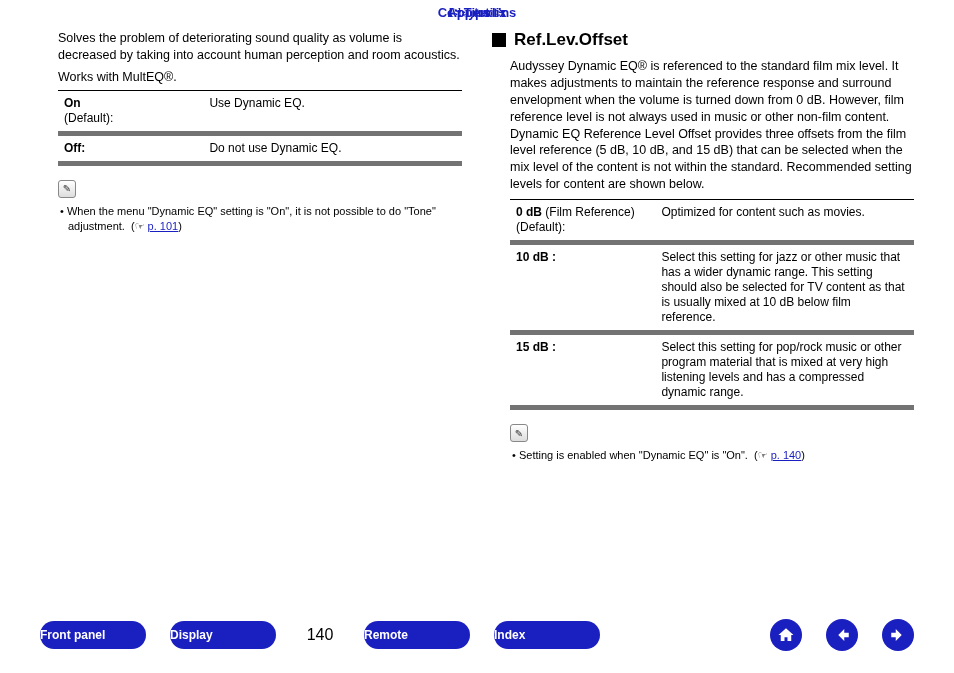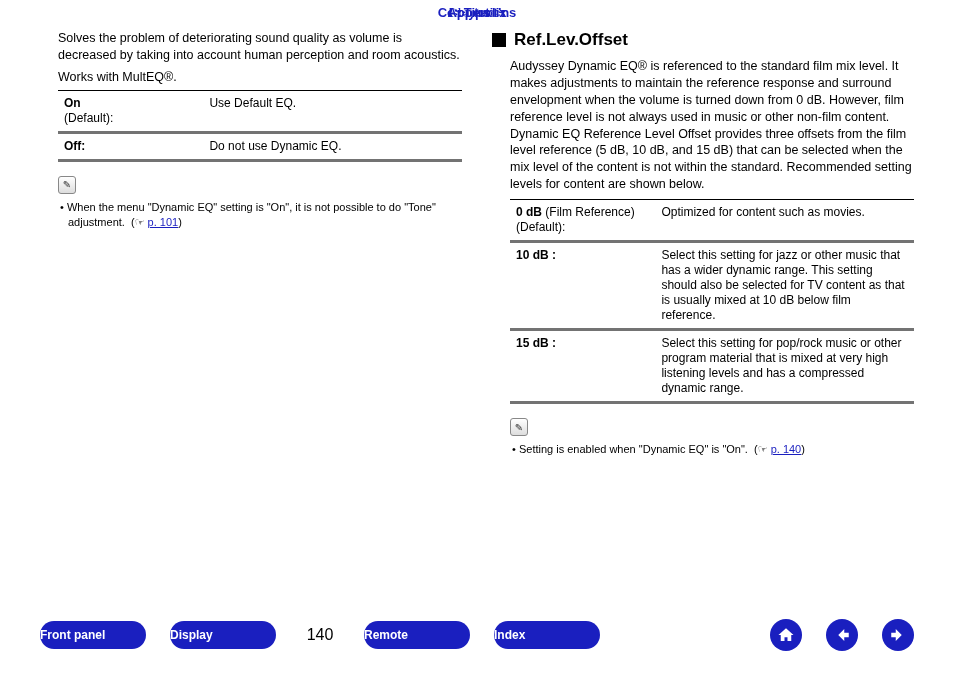--- a/index.html
+++ b/index.html
@@ -53,21 +53,21 @@
   .subtext { font-size: 12.5px; padding-left: 18px; margin-bottom: 6px; }
   
   table.opt {
     width: calc(100% - 18px);
     margin-left: 18px;
     border-collapse: collapse;
     font-size: 12px;
   }
   table.opt td {
     border-top: 1px solid #000;
-    border-bottom: 3px solid #737373;
+    border-bottom: 5px solid #737373;
     padding: 5px 6px;
     vertical-align: top;
     line-height: 1.25;
     margin-top: 16px;
   }
   table.opt td:first-child { width: 36%; font-weight: normal; }
   .opt-key b { font-weight: bold; }
   
   .note {
     margin-left: 18px;
@@ -171,21 +171,21 @@
   <div class="col">
     <div class="body-text">Solves the problem of deteriorating sound quality as volume is decreased by taking into account human perception and room acoustics.</div>
     <div class="subtext">
       <span>Works with MultEQ®.</span>
     </div>
     <table class="opt">
       <tbody>
           <tr>
         <td class="opt-key"><b>On</b><span style="white-space:pre-line">
 (Default):</span></td>
-        <td>Use Default EQ.</td>
+        <td>Use Dynamic EQ.</td>
       </tr>
       <tr>
         <td class="opt-key"><b>Off:</b><span style="white-space:pre-line"></span></td>
         <td>Do not use Dynamic EQ.</td>
       </tr>
     </tbody>
       </table>
     <div class="note">
       <div class="note-icon">✎</div>
       <div class="note-bullet">

